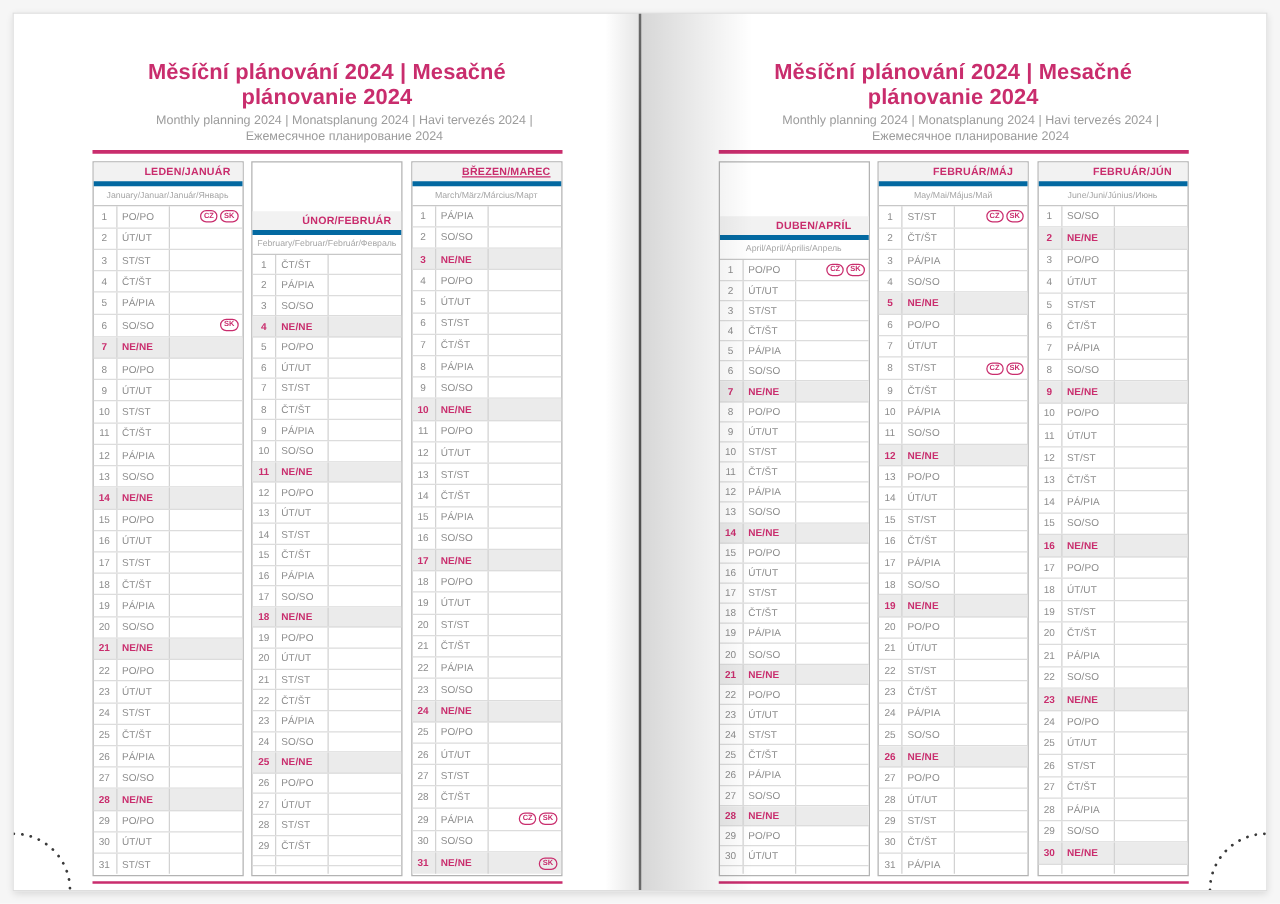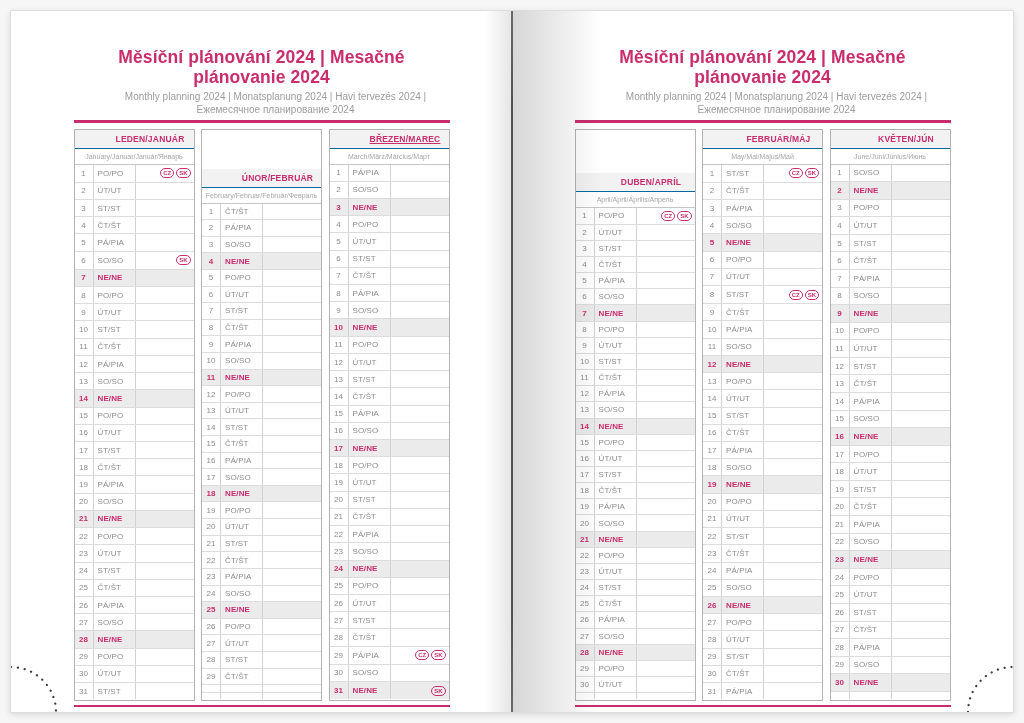--- a/index.html
+++ b/index.html
@@ -51,21 +51,21 @@
   }
   .month{
     width:121px;height:572px;box-sizing:border-box;
     border:1px solid #b3b3b3;display:flex;flex-direction:column;
     background:#fff;
   }
   .mhead{
     height:19px;flex:0 0 19px;box-sizing:border-box;
     display:flex;align-items:center;justify-content:center;
     font-size:8.5px;font-weight:bold;letter-spacing:0.2px;
-    background:#f2f2f2;border-bottom:1px solid #0369a1;padding-left:32px;
+    background:#f2f2f2;border-bottom:4px solid #0369a1;padding-left:32px;
   }
   .mlang{
     height:16px;flex:0 0 16px;box-sizing:border-box;
     display:flex;align-items:center;justify-content:center;
     font-size:7px;color:#a6a6a6;border-bottom:1px solid #c7c7c7;
   }
   .mbody{flex:1 1 auto;display:flex;flex-direction:column;}
   .drow{
     flex:1 1 auto;display:flex;box-sizing:border-box;
     border-bottom:1px solid #dcdcdc;
@@ -932,21 +932,21 @@
                 <div class="c note"></div>
               </div>
               <div class="drow">
                 <div class="c num">31</div>
                 <div class="c day">PÁ/PIA</div>
                 <div class="c note"></div>
               </div>
             </div>
         </div>
         <div class="month">
-          <div class="mhead accent-text" style="color: rgb(201, 45, 109);">KVĚTEN/JÚN</div>
+          <div class="mhead accent-text" style="color: rgb(201, 45, 109);">FEBRUÁR/JÚN</div>
           <div class="mlang">June/Juni/Június/Июнь</div>
           <div class="mbody">
               <div class="drow">
                 <div class="c num">1</div>
                 <div class="c day">SO/SO</div>
                 <div class="c note"></div>
               </div>
               <div class="drow sunday">
                 <div class="c num" style="color: rgb(201, 45, 109); font-weight: bold;">2</div>
                 <div class="c day" style="color: rgb(201, 45, 109); font-weight: bold;">NE/NE</div>

